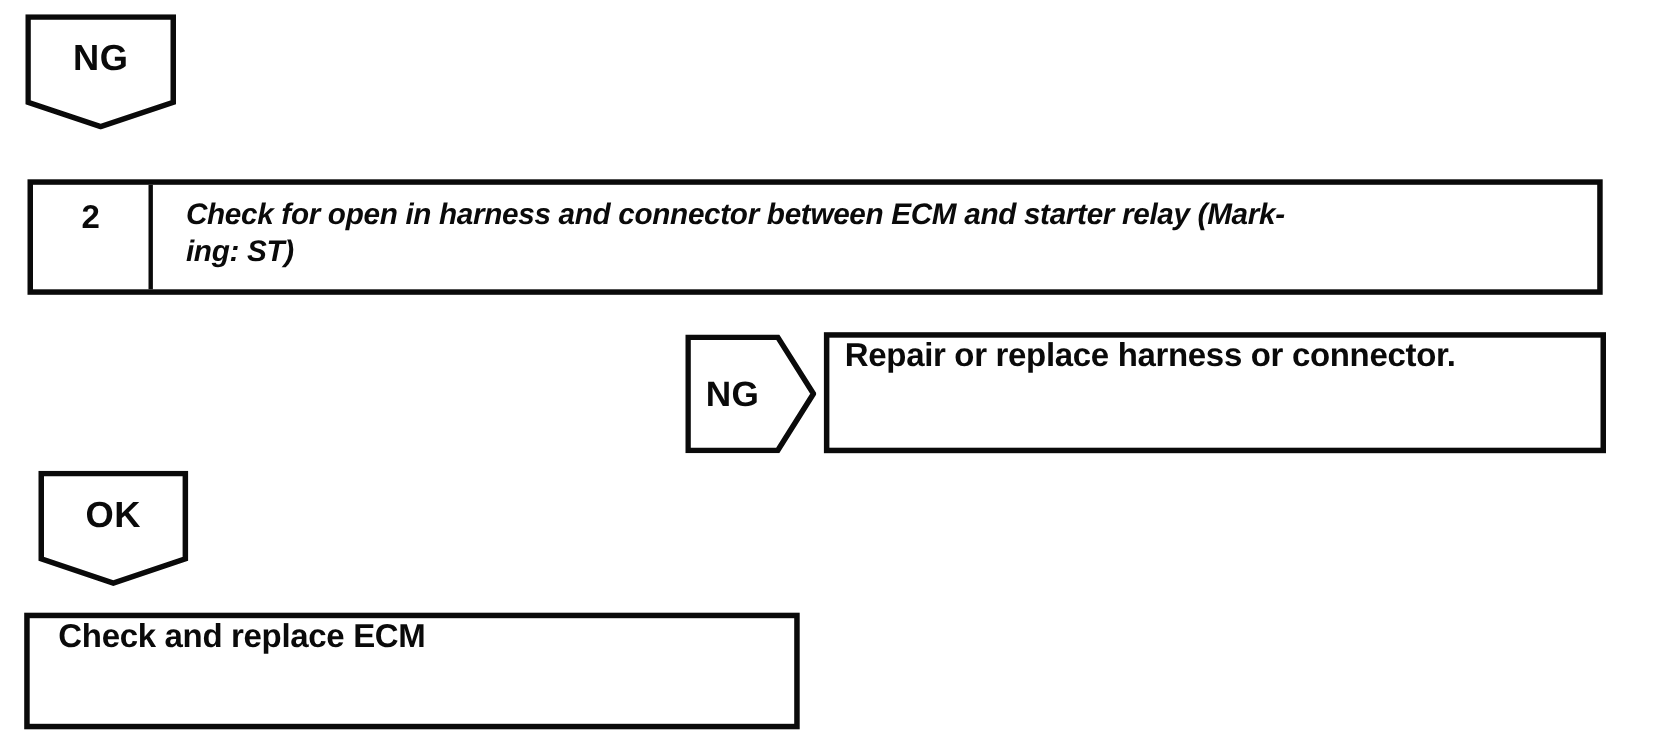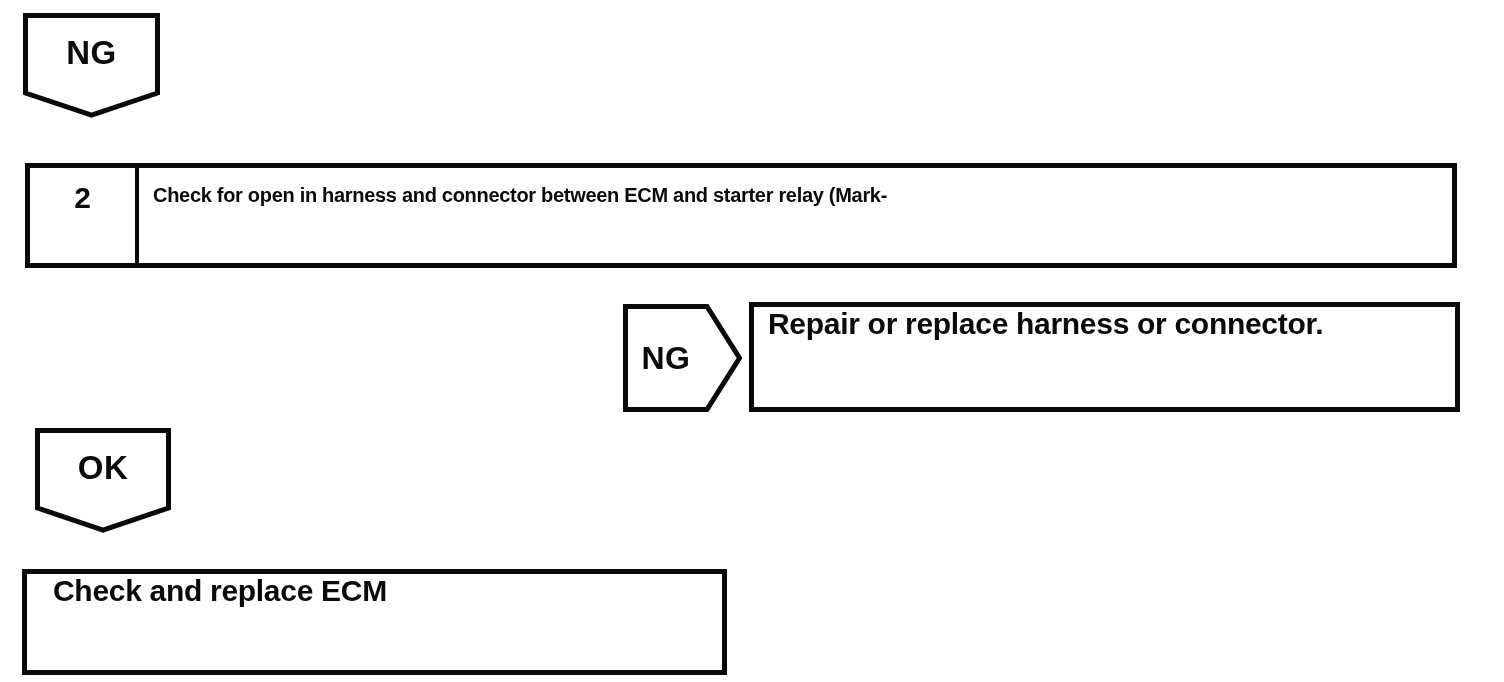--- a/index.html
+++ b/index.html
@@ -39,52 +39,54 @@
   }
   .step-number-cell {
     width: 109px; flex: 0 0 109px;
     border-right: 4px solid #0a0a0a;
     display: flex; justify-content: center;
     padding-top: 13px;
     font-size: 30px;
   }
   .step-text-cell {
     flex: 1;
-    padding: 11px 10px 0 14px;
-    font-size: 20px; line-height: 33px;
+    padding: 11px 10px 0 30px;
+    font-size: 27px; line-height: 33px;
     letter-spacing: -0.3px;
+    font-style: italic;
   }
 
   
   .action-box {
     border: 5px solid #0a0a0a; background: #fff;
     display: flex; align-items: flex-start;
     font-size: 30px; letter-spacing: -0.3px;
   }
   .repair-box { left: 749px; top: 302px; width: 711px; height: 110px; padding-left: 14px; }
-  .final-box  { left: 22px;  top: 557px; width: 705px; height: 106px; padding-left: 26px; margin-top: 12px; }
+  .final-box  { left: 22px;  top: 557px; width: 705px; height: 106px; padding-left: 26px; }
 
   polygon { fill: #ffffff; stroke: #0a0a0a; stroke-width: 5; stroke-linejoin: miter; }
 </style>
 </head>
 <body>
 
 <div class="node pent-down" style="left:23px; top:13px;">
   <svg class="shape" viewBox="0 0 137 105" aria-hidden="true">
     <polygon points="2.5,2.5 134.5,2.5 134.5,80 68.5,102 2.5,80"></polygon>
   </svg>
   <span class="pent-label">NG</span>
 </div>
 
 <div class="node step-box">
   <div class="step-number-cell">
     <span>2</span>
   </div>
   <div class="step-text-cell">
     <div>Check for open in harness and connector between ECM and starter relay (Mark-</div>
+    <div>ing: ST)</div>
   </div>
 </div>
 
 <div class="node pent-right" style="left:623px; top:304px;">
   <svg class="shape" viewBox="0 0 119 108" aria-hidden="true">
     <polygon points="2.5,2.5 84,2.5 116.5,54 84,105.5 2.5,105.5"></polygon>
   </svg>
   <span class="pent-label">NG</span>
 </div>
 

